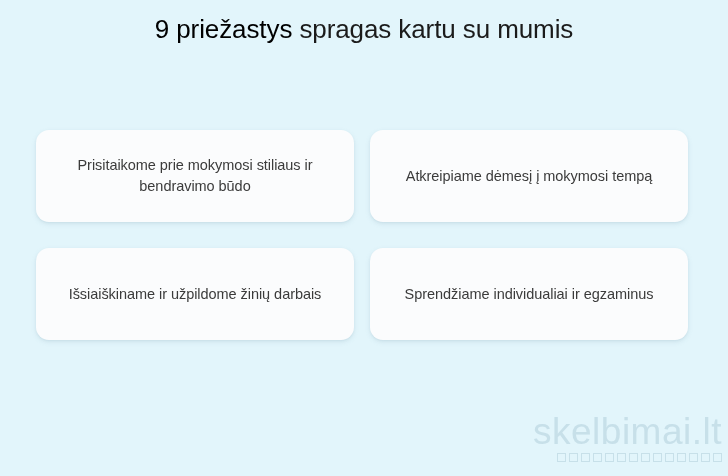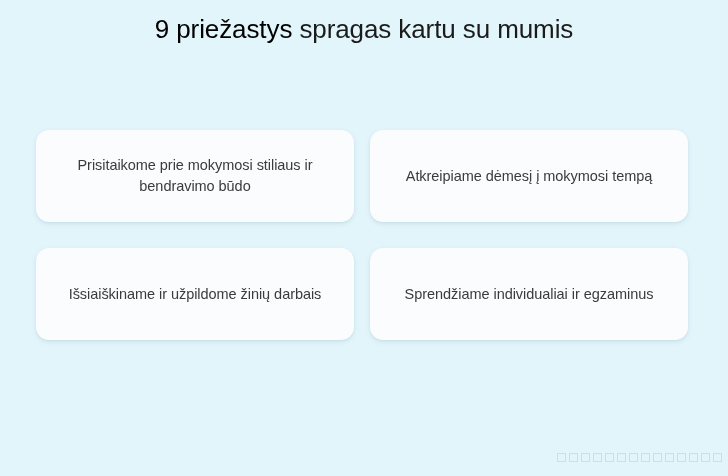--- a/index.html
+++ b/index.html
@@ -136,20 +136,21 @@
     </div>
 
     <div class="card">
       <div class="card-text">Sprendžiame individualiai ir egzaminus</div>
     </div>
 
 
   </div>
 
   <div class="watermark">
+    <span class="watermark-text">skelbimai.lt</span>
     <div class="watermark-squares">
         <span></span>
         <span></span>
         <span></span>
         <span></span>
         <span></span>
         <span></span>
         <span></span>
         <span></span>
         <span></span>

